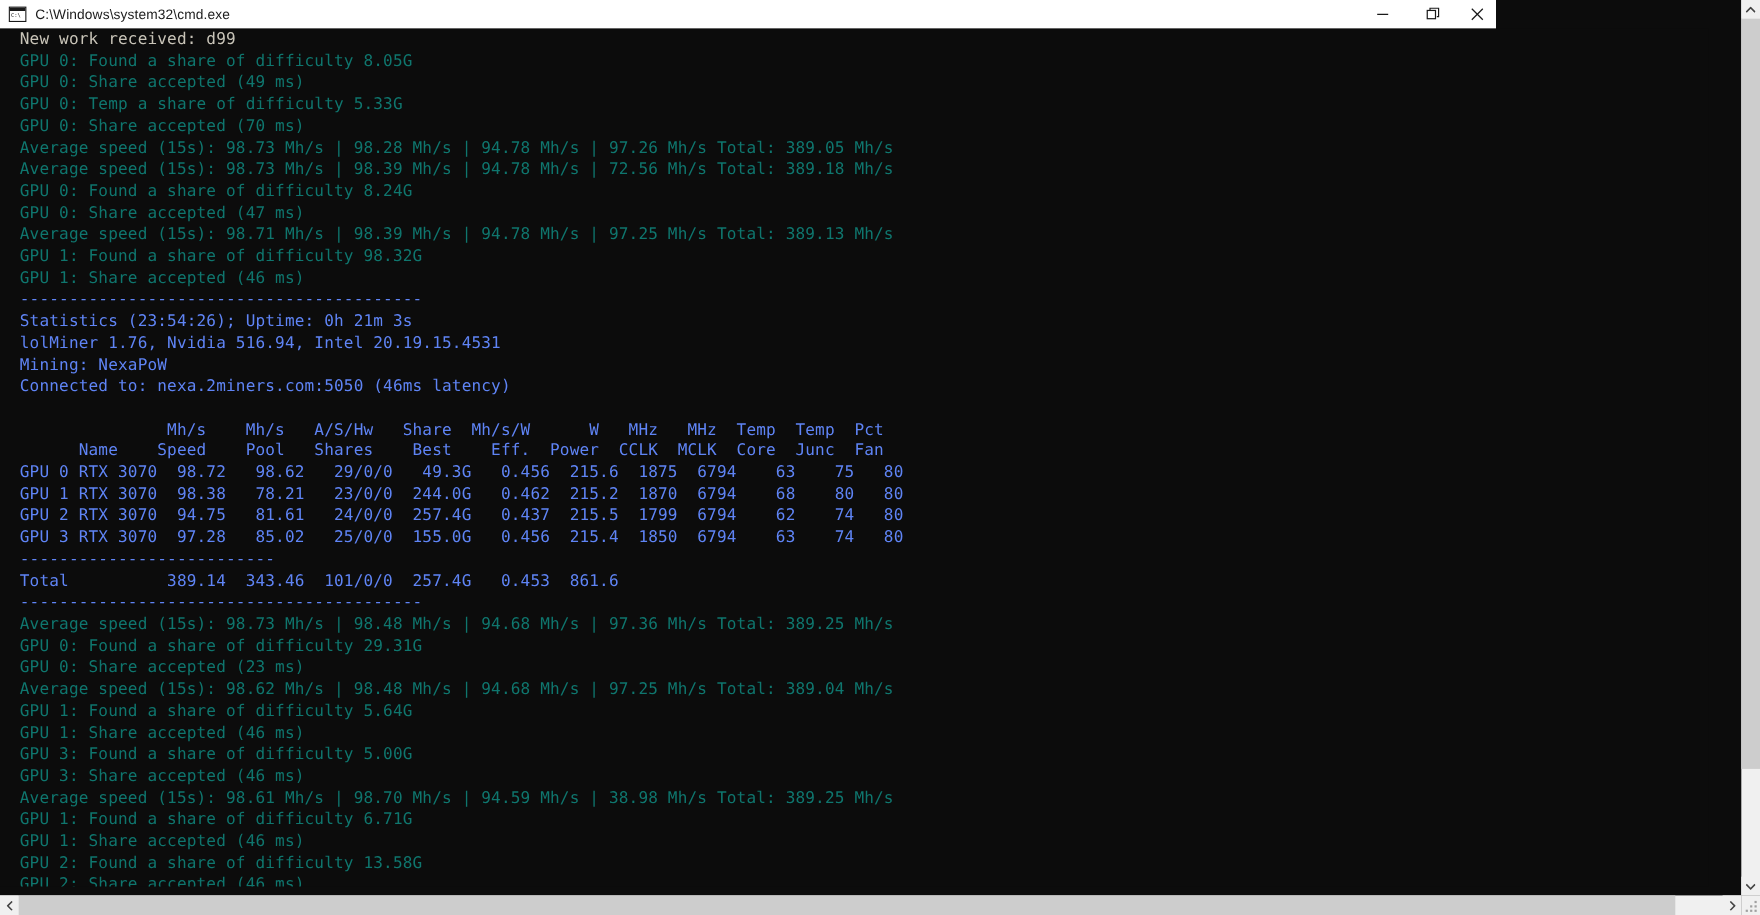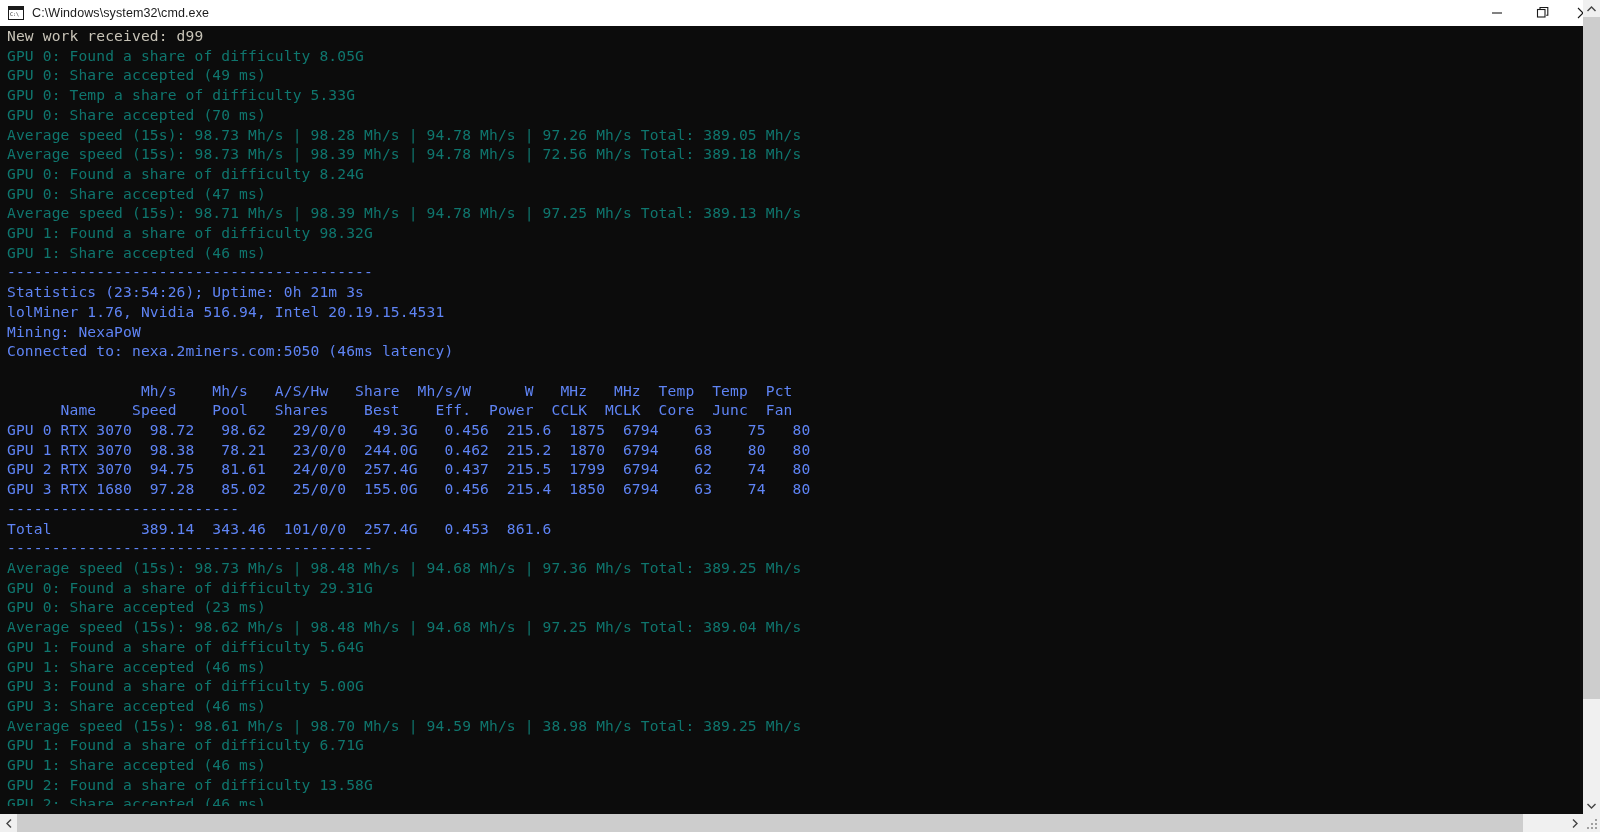--- a/index.html
+++ b/index.html
@@ -20,21 +20,21 @@
     width: 1600px;
     height: 832px;
     background: #0c0c0c;
     box-sizing: border-box;
   }
 
   
   .titlebar {
     position: absolute;
     left: 0; top: 0;
-    width: 1600px;
+    width: 1360px;
     height: 26px;
     background: #ffffff;
     display: flex;
     align-items: center;
     box-sizing: border-box;
   }
   .title-icon {
     width: 16px; height: 14px;
     margin-left: 8px;
     margin-right: 8px;
@@ -87,21 +87,21 @@
     width: 1553px;
     height: 780px;
     background: #0c0c0c;
     overflow: hidden;
     box-sizing: border-box;
   }
   .console-inner {
     position: absolute;
     left: 0;
     top: 0;
-    padding-left: 7px;
+    padding-left: 18px;
   }
   .line {
     font-family: "DejaVu Sans Mono", monospace;
     font-size: 14.6px;
     line-height: 19.7px;
     white-space: pre;
     letter-spacing: 0.14px;
   }
   .c-green  { color: #0f766e; }
   .c-blue   { color: #5f84f5; }
@@ -227,21 +227,21 @@
         <div class="line c-blue">Statistics (23:54:26); Uptime: 0h 21m 3s</div>
         <div class="line c-blue">lolMiner 1.76, Nvidia 516.94, Intel 20.19.15.4531</div>
         <div class="line c-blue">Mining: NexaPoW</div>
         <div class="line c-blue">Connected to: nexa.2miners.com:5050 (46ms latency)</div>
         <div class="line c-blue">&nbsp;</div>
         <div class="line c-blue">               Mh/s    Mh/s   A/S/Hw   Share  Mh/s/W      W   MHz   MHz  Temp  Temp  Pct</div>
         <div class="line c-blue">      Name    Speed    Pool   Shares    Best    Eff.  Power  CCLK  MCLK  Core  Junc  Fan</div>
         <div class="line c-blue">GPU 0 RTX 3070  98.72   98.62   29/0/0   49.3G   0.456  215.6  1875  6794    63    75   80</div>
         <div class="line c-blue">GPU 1 RTX 3070  98.38   78.21   23/0/0  244.0G   0.462  215.2  1870  6794    68    80   80</div>
         <div class="line c-blue">GPU 2 RTX 3070  94.75   81.61   24/0/0  257.4G   0.437  215.5  1799  6794    62    74   80</div>
-        <div class="line c-blue">GPU 3 RTX 1680  97.28   85.02   25/0/0  155.0G   0.456  215.4  1850  6794    63    74   80</div>
+        <div class="line c-blue">GPU 3 RTX 3070  97.28   85.02   25/0/0  155.0G   0.456  215.4  1850  6794    63    74   80</div>
         <div class="line c-blue">--------------------------</div>
         <div class="line c-blue">Total          389.14  343.46  101/0/0  257.4G   0.453  861.6</div>
         <div class="line c-blue">-----------------------------------------</div>
         <div class="line c-green">Average speed (15s): 98.73 Mh/s | 98.48 Mh/s | 94.68 Mh/s | 97.36 Mh/s Total: 389.25 Mh/s</div>
         <div class="line c-green">GPU 0: Found a share of difficulty 29.31G</div>
         <div class="line c-green">GPU 0: Share accepted (23 ms)</div>
         <div class="line c-green">Average speed (15s): 98.62 Mh/s | 98.48 Mh/s | 94.68 Mh/s | 97.25 Mh/s Total: 389.04 Mh/s</div>
         <div class="line c-green">GPU 1: Found a share of difficulty 5.64G</div>
         <div class="line c-green">GPU 1: Share accepted (46 ms)</div>
         <div class="line c-green">GPU 3: Found a share of difficulty 5.00G</div>

